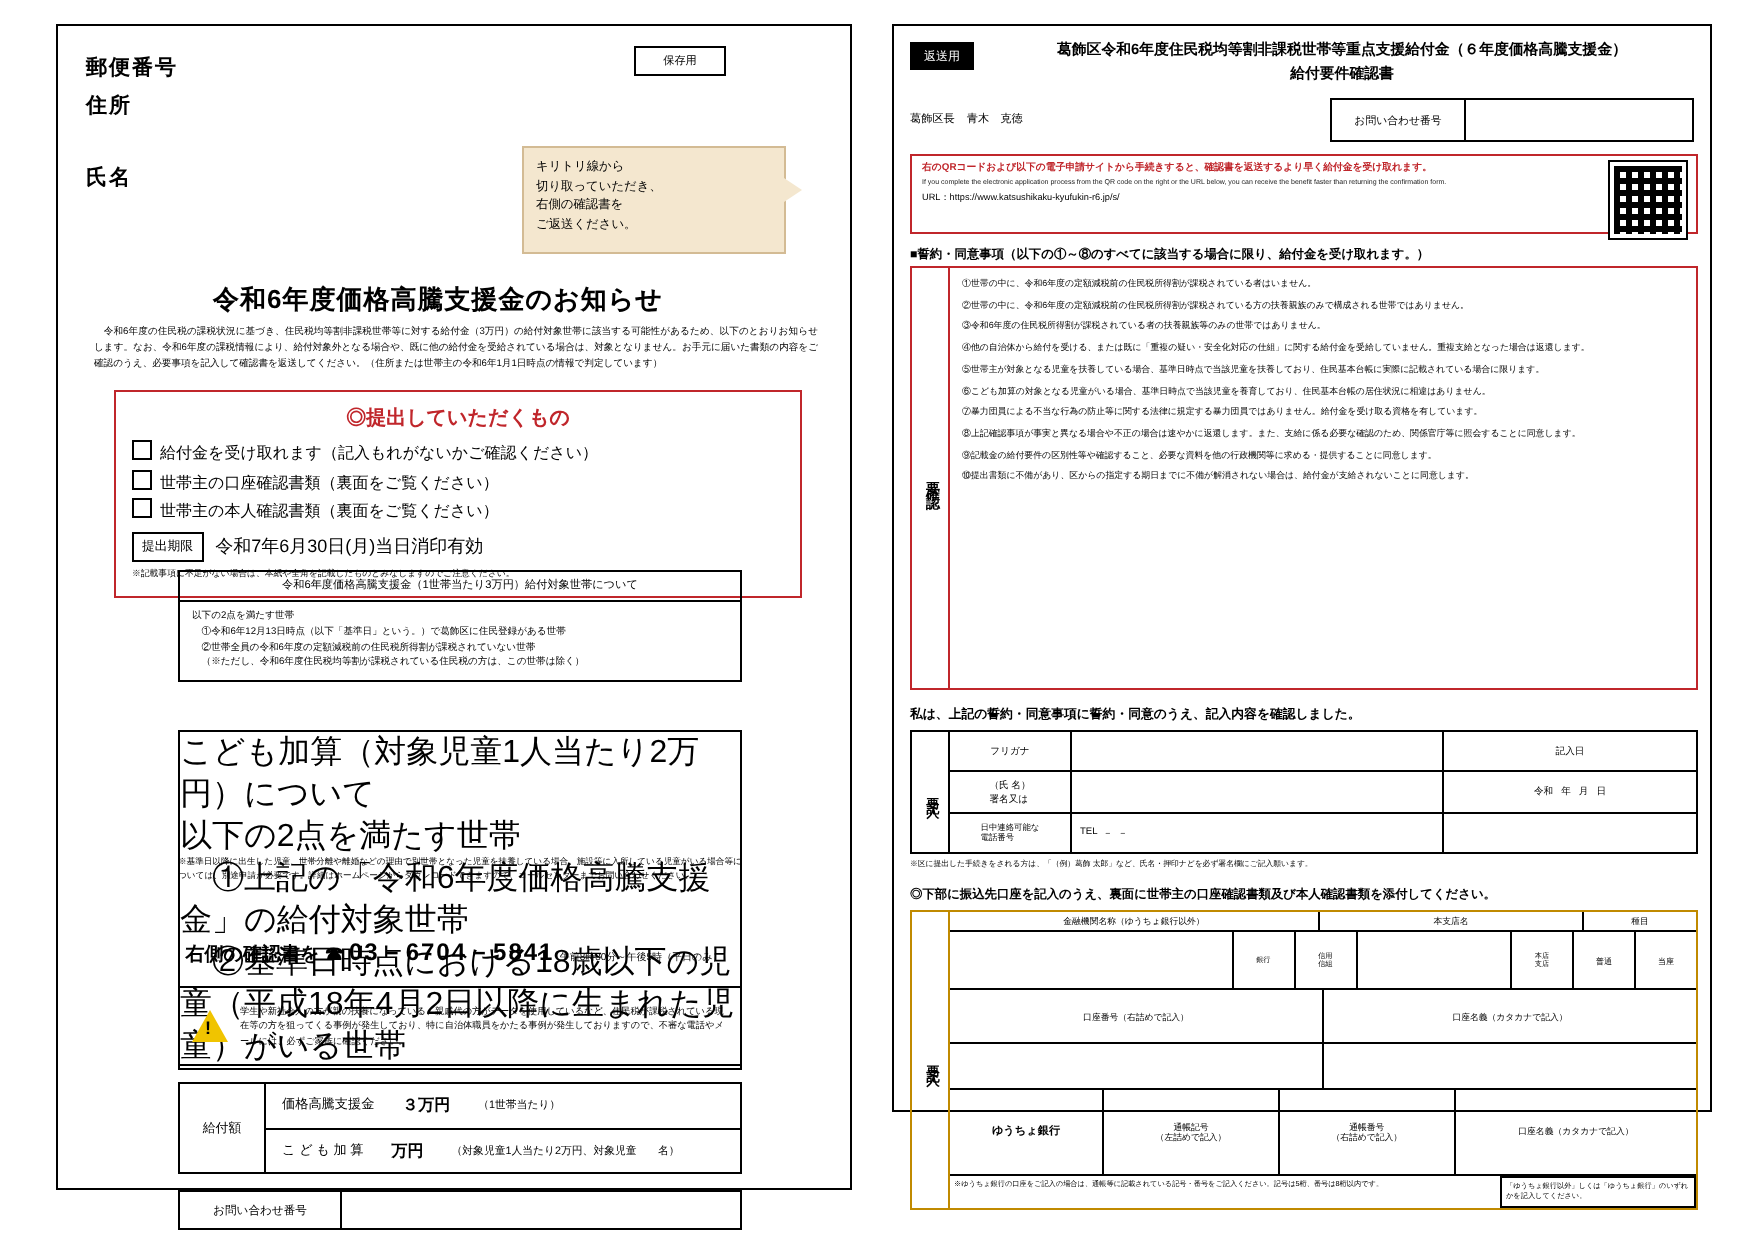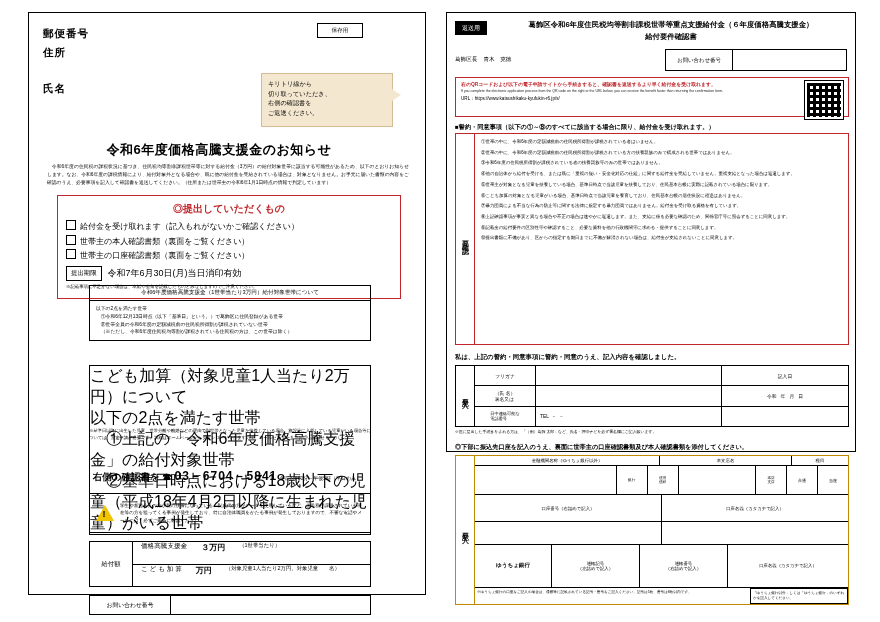--- a/index.html
+++ b/index.html
@@ -1,19 +1,19 @@
 <!DOCTYPE html>
 <html><head>
 <meta charset="utf-8">
 <style>
   html,body{margin:0;padding:0;background:#fff;}
   body{width:880px;height:622px;font-family:"Liberation Sans",sans-serif;color:#000;}
   .page{position:relative;width:880px;height:622px;overflow:hidden;}
   .left{position:absolute;left:28px;top:12px;width:398px;height:583px;border:1.2px solid #000;box-sizing:border-box;}
-  .right{position:absolute;left:446px;top:12px;width:410px;height:440px;border:1.2px solid #000;box-sizing:border-box;}
+  .right{position:absolute;left:446px;top:12px;width:410px;height:544px;border:1.2px solid #000;box-sizing:border-box;}
 
   
   .l-hdr{position:absolute;left:14px;top:14px;}
   .l-hdr .t1{font-size:10.5px;font-weight:bold;letter-spacing:1px;}
   .l-hdr .t2{font-size:10.5px;font-weight:bold;letter-spacing:1px;margin-top:5px;}
   .l-hdr .t3{font-size:10.5px;font-weight:bold;letter-spacing:1px;margin-top:22px;}
   .hozon{position:absolute;left:288px;top:10px;width:44px;height:13px;border:0.8px solid #000;
          font-size:5.6px;display:flex;align-items:center;justify-content:center;}
   .callout{position:absolute;left:232px;top:60px;width:118px;height:42px;background:#f4e7cf;
            border:0.8px solid #d3bb94;font-size:6.2px;line-height:1.55;padding:5px 6px;}
@@ -43,21 +43,21 @@
 
   .warn{position:absolute;left:60px;top:480px;width:282px;height:40px;border:1.2px solid #000;box-sizing:border-box;
         display:flex;align-items:center;gap:6px;padding:4px 6px;}
   .tri{width:0;height:0;border-left:9px solid transparent;border-right:9px solid transparent;border-bottom:16px solid #f0c400;position:relative;flex:0 0 auto;}
   .tri:after{content:"!";position:absolute;left:-2.5px;top:4px;font-size:9px;font-weight:bold;color:#000;}
   .warn .txt{font-size:4.6px;line-height:1.6;}
 
   .pay{position:absolute;left:60px;top:528px;width:282px;height:46px;border:0.9px solid #000;box-sizing:border-box;display:flex;}
   .pay .k{width:42px;border-right:0.9px solid #000;display:flex;align-items:center;justify-content:center;font-size:6.4px;}
   .pay .v{flex:1;display:flex;flex-direction:column;}
-  .pay .r{flex:1;display:flex;font-size:6.6px;padding:0 8px;gap:14px;}
+  .pay .r{flex:1;display:flex;align-items:center;font-size:6.6px;padding:0 8px;gap:14px;}
   .pay .r+.r{border-top:0.9px solid #000;}
   .pay .amt{font-weight:bold;font-size:8px;}
   .pay .sub{font-size:5.4px;}
 
   .inq{position:absolute;left:60px;top:582px;width:282px;height:20px;border:0.9px solid #000;box-sizing:border-box;display:flex;}
   .inq .k{width:80px;border-right:0.9px solid #000;display:flex;align-items:center;justify-content:center;font-size:5.8px;}
 
   
   .henshin{position:absolute;left:8px;top:8px;width:32px;height:14px;background:#000;color:#fff;font-size:6px;
            display:flex;align-items:center;justify-content:center;}
@@ -137,24 +137,24 @@
 
     <div class="l-title">令和6年度価格高騰支援金のお知らせ</div>
     <div class="l-lead">　令和6年度の住民税の課税状況に基づき、住民税均等割非課税世帯等に対する給付金（3万円）の給付対象世帯に該当する可能性があるため、以下のとおりお知らせします。なお、令和6年度の課税情報により、給付対象外となる場合や、既に他の給付金を受給されている場合は、対象となりません。お手元に届いた書類の内容をご確認のうえ、必要事項を記入して確認書を返送してください。（住所または世帯主の令和6年1月1日時点の情報で判定しています）</div>
 
     <div class="redbox">
       <div class="hd">◎提出していただくもの</div>
       <div class="ck">
         <span class="b"></span><span>給付金を受け取れます（記入もれがないかご確認ください）</span>
       </div>
       <div class="ck">
+        <span class="b"></span><span>世帯主の口座確認書類（裏面をご覧ください）</span>
+      </div>
+      <div class="ck">
         <span class="b"></span><span>世帯主の本人確認書類（裏面をご覧ください）</span>
-      </div>
-      <div class="ck">
-        <span class="b"></span><span>世帯主の口座確認書類（裏面をご覧ください）</span>
       </div>
       <div class="deadline">
         <span class="lbl">提出期限</span>
         <span class="val">令和7年6月30日(月)当日消印有効</span>
       </div>
       <div class="note">※記載事項に不足がない場合は、本紙や全角を記載したものとみなしますのでご注意ください。</div>
     </div>
 
     <div class="tbl">
       <div class="cap">令和6年度価格高騰支援金（1世帯当たり3万円）給付対象世帯について</div>

